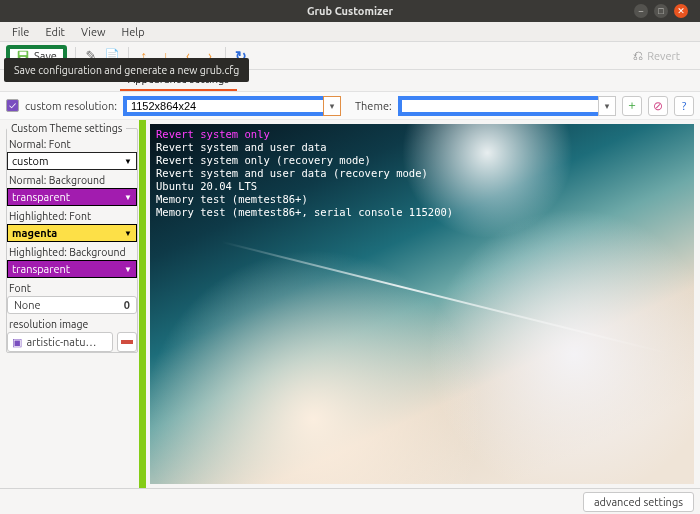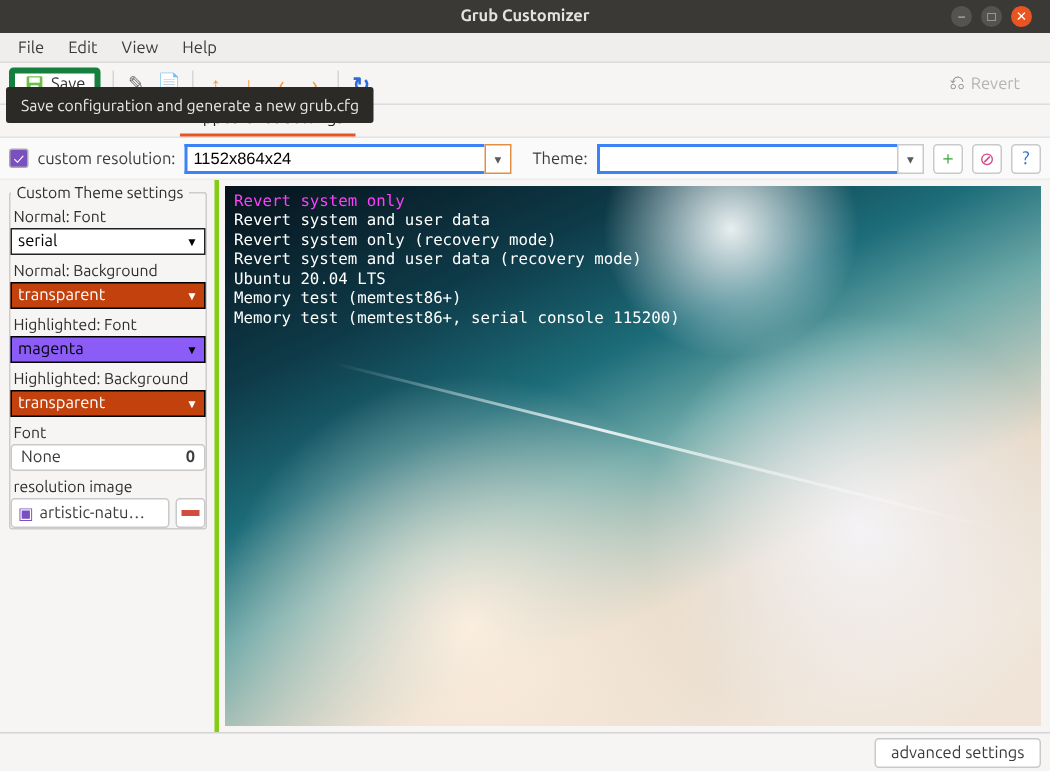--- a/index.html
+++ b/index.html
@@ -34,34 +34,34 @@
   .revert-icon { color:#888; font-size:13px; }
   
   .tooltip { position: absolute; left: 4px; top: 58px; background: #2b2a27; color: #eaeae7; padding: 6px 10px; font-size: 10.5px; border-radius: 2px; z-index: 50; }
   
   .tabsrow { height: 22px; border-bottom: 1px solid #e2e2e2; display: flex; align-items: flex-end; padding-left: 120px; }
   .tab { padding: 3px 8px 4px 8px; font-size: 11px; color: #353535; }
   .tab.active { border-bottom: 2px solid #e95420; color: #202020; }
   
   .resrow { height: 28px; display: flex; align-items: center; padding: 0 6px; gap: 6px; background: #fafafa; border-bottom: 1px solid #ececec; }
   .chk { width: 13px; height: 13px; border: 1px solid #aaa; border-radius: 2px; background: #7a4fbf; color:#fff; font-size:10px; display:inline-flex; align-items:center; justify-content:center; }
-  input.txt { height: 20px; border: 2px solid #3b82f6; padding: 0 4px; font-size: 11px; background:#fff; }
+  input.txt { height: 20px; border: 4px solid #3b82f6; padding: 0 4px; font-size: 11px; background:#fff; }
   .combo { display:flex; align-items:center; }
   .combo input { border-right:none; border-top-right-radius:0; border-bottom-right-radius:0; }
   .combo .drop { width:18px; height:20px; border:1px solid #e28f45; background:#fff; display:flex; align-items:center; justify-content:center; color:#5a5a5a; font-size:9px; }
   .sqbtn { width:20px; height:20px; border:1px solid #c9c9c9; background:#fff; display:inline-flex; align-items:center; justify-content:center; border-radius:3px; font-size:12px; }
   
   .body { display:flex; height: calc(514px - 22px - 20px - 28px - 22px - 28px - 26px); }
-  .sidebar { width: 146px; border-right:3px solid #84cc16; padding:4px 6px 6px 6px; background:#f6f5f4; overflow:hidden; }
+  .sidebar { width: 146px; border-right:7px solid #84cc16; padding:4px 6px 6px 6px; background:#f6f5f4; overflow:hidden; }
   fieldset.themebox { border:1px solid #cccccc; border-radius:2px; margin-top:-2px; }
   fieldset.themebox legend { font-size:10.5px; padding:0 4px; color:#2d2d2d; }
   .plabel { font-size:10.5px; color:#2d2d2d; margin:4px 0 2px 2px; }
   .sel { width: 130px; height:18px; border:1px solid #222; background:#fff; color:#000; display:flex; align-items:center; justify-content:space-between; padding:0 4px; font-size:11px; }
-  .sel.dark { background:#c2410c; color:#fff; border-color:#000;gap:24px; }
-  .sel.mag  { background:#8b5cf6; color:#000; border-color:#000; }
+  .sel.dark { background:#a21caf; color:#fff; border-color:#000;gap:24px; }
+  .sel.mag  { background:#fde047; color:#000; border-color:#000;font-weight:bold; }
   .sel .ar { font-size:8px; }
   .fontrow { display:flex; align-items:center; justify-content:space-between; width:130px; height:18px; border:1px solid #c9c9c9; border-radius:3px; margin-top:2px; padding:0 6px; background:#fff; }
   .bgfile { display:flex; align-items:center; width:130px; height:20px; margin-top:2px; gap:4px; }
   .bgfile .name { flex:1; border:1px solid #c9c9c9; height:20px; display:flex; align-items:center; padding:0 4px; border-radius:3px; background:#fff; overflow:hidden; white-space:nowrap; }
   .bgfile .del { width:20px; height:20px; border:1px solid #c9c9c9; border-radius:3px; background:#fff; display:flex; align-items:center; justify-content:center; }
   .bgfile .del span{ display:inline-block; width:12px; height:4px; background:#d04d3f; }
   
   .preview { flex:1; margin:4px 6px 4px 4px; position:relative; background:
      radial-gradient(circle at 62% 8%, rgba(255,255,255,0.9) 0%, rgba(255,255,255,0) 18%),
      radial-gradient(circle at 30% 82%, rgba(255,240,225,0.95) 0%, rgba(255,240,225,0) 35%),
@@ -158,21 +158,21 @@
 </div>
 
 <div class="body">
 
   <div class="sidebar">
     <fieldset class="themebox">
       <legend>Custom Theme settings</legend>
 
       <div class="plabel">Normal: Font</div>
       <div class="sel">
-        <span>serial</span>
+        <span>custom</span>
         <span class="ar">▼</span>
       </div>
 
       <div class="plabel">Normal: Background</div>
       <div class="sel dark">
         <span>transparent</span>
         <span class="ar">▼</span>
       </div>
 
       <div class="plabel">Highlighted: Font</div>

